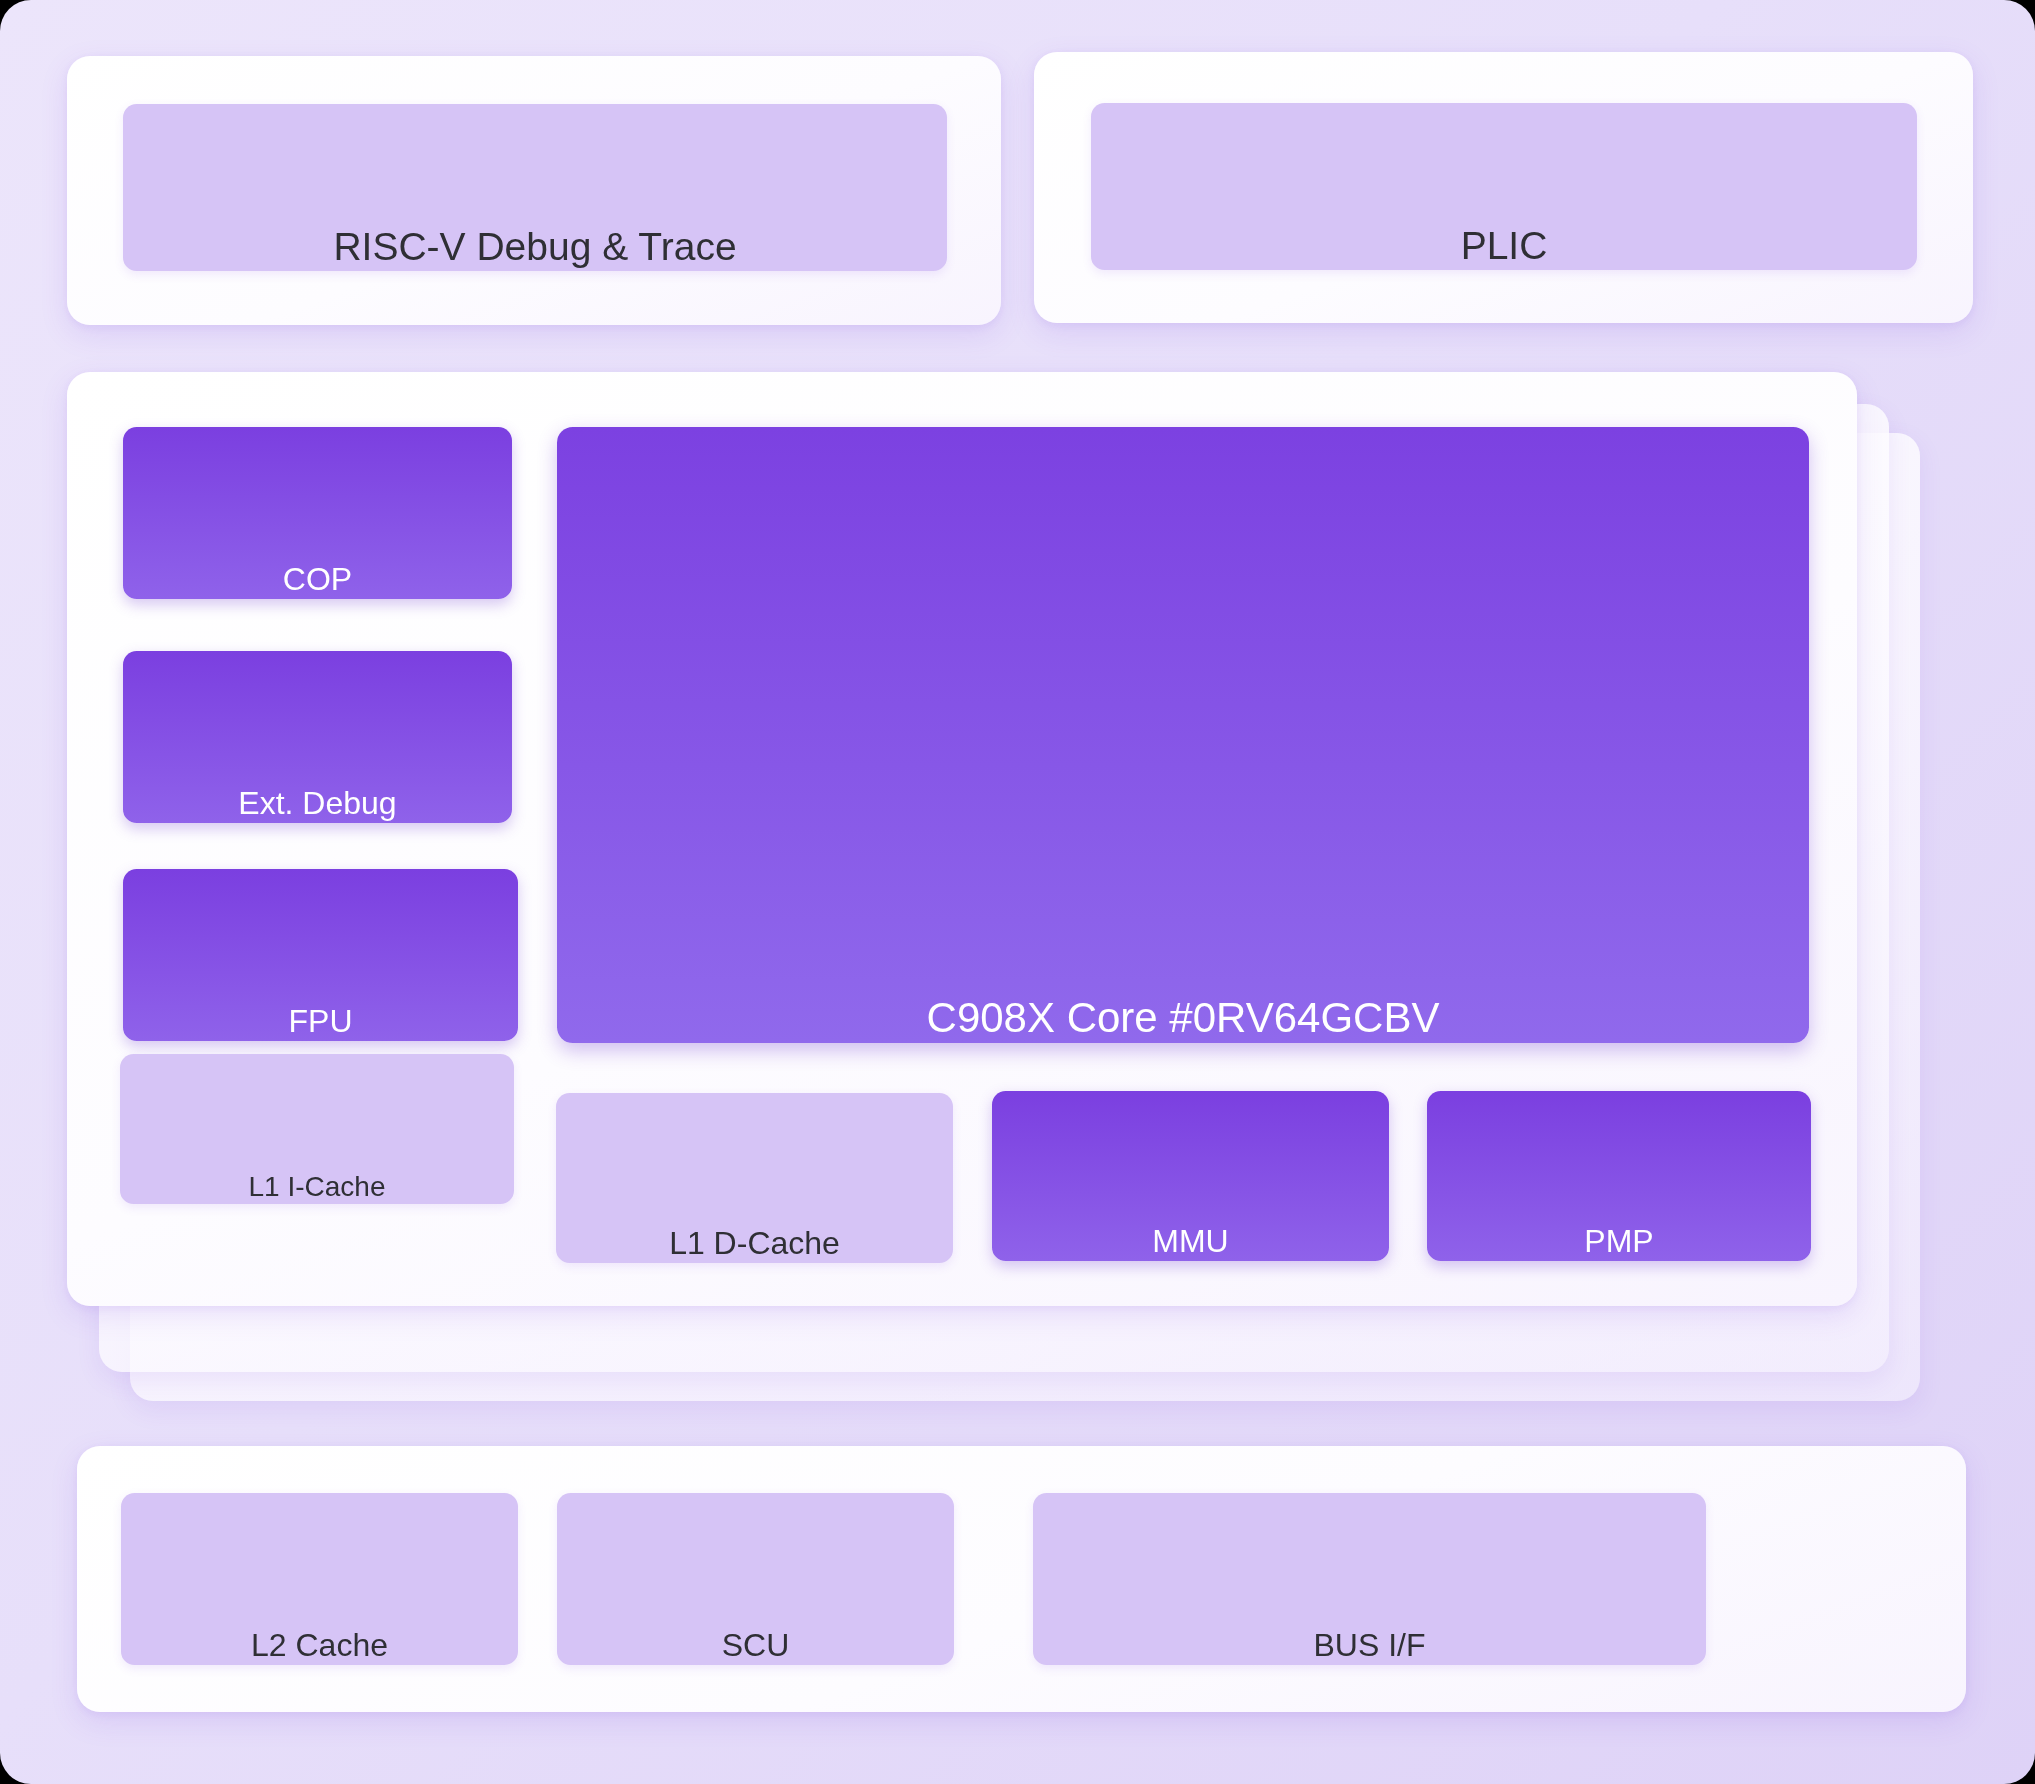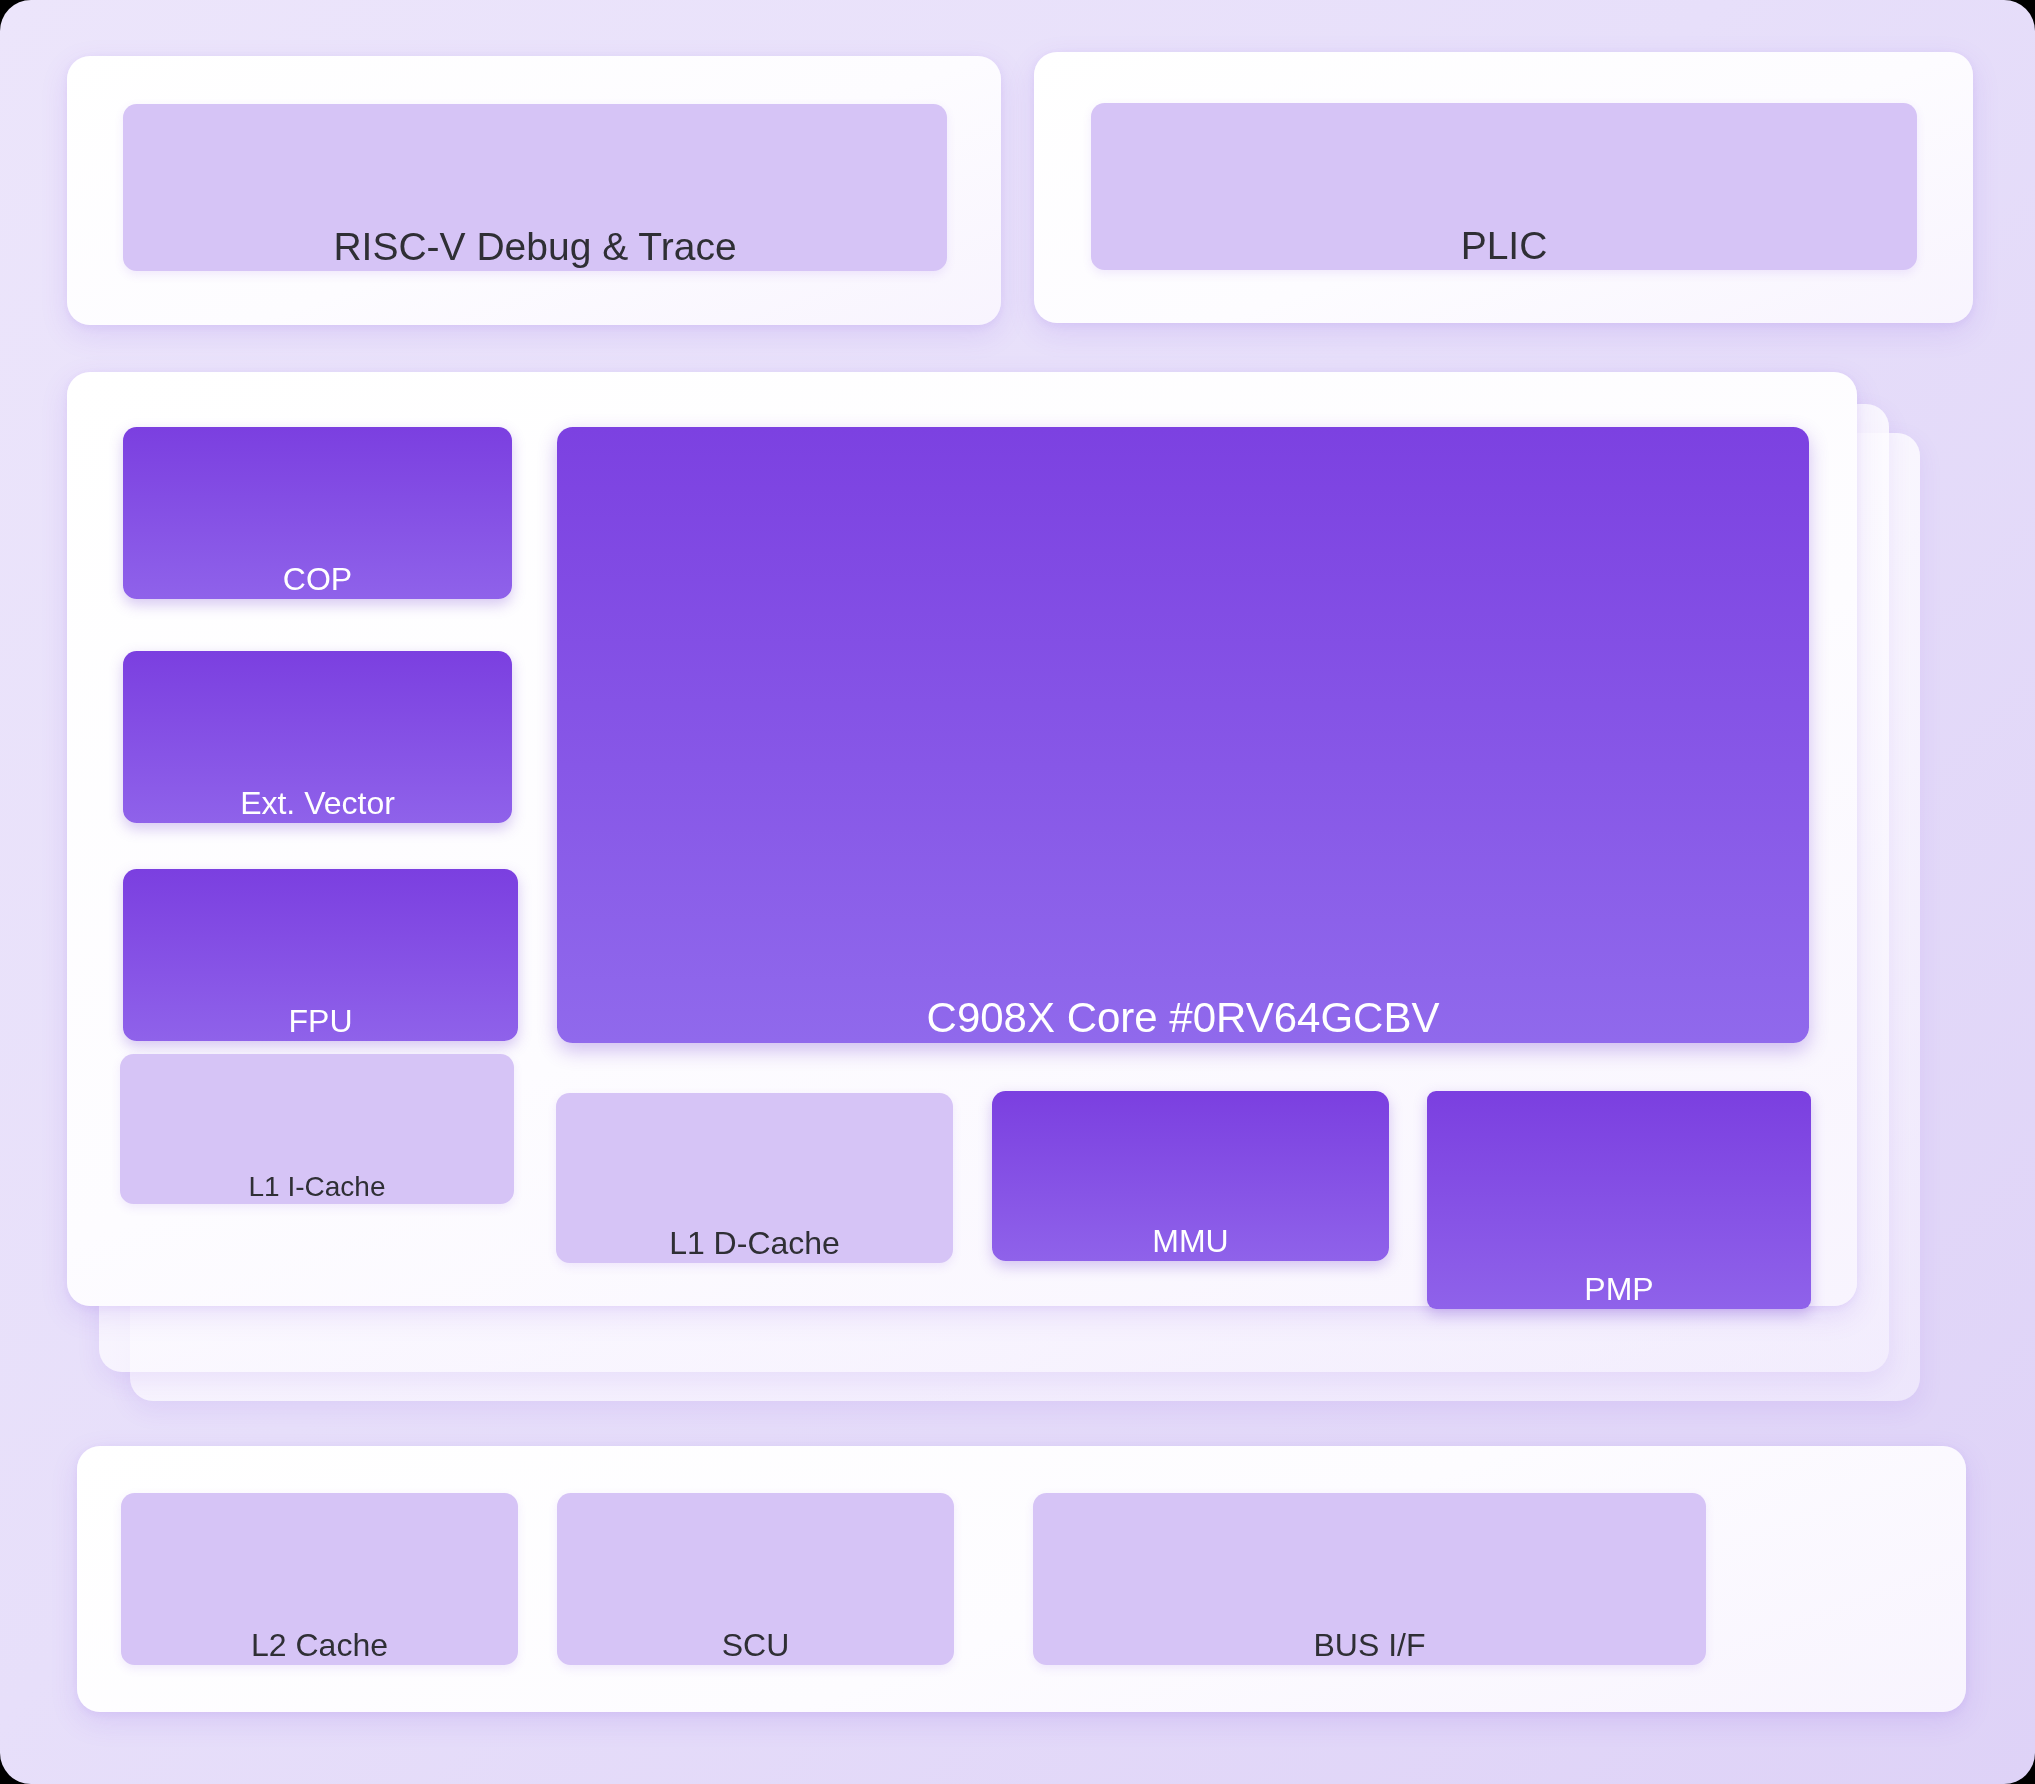--- a/index.html
+++ b/index.html
@@ -104,21 +104,21 @@
   #blk-fpu     { left: 123px;  top: 869px; width: 395px;  height: 172px; font-size: 32px; }
 
   
   #blk-core    { left: 557px; top: 427px;  width: 1252px; height: 616px; font-size: 42px; }
   #blk-core .blk-label + .blk-label { margin-top: 13.6px; }
 
   
   #blk-l1i     { left: 120px;  top: 1054px; width: 394px;  height: 150px; font-size: 28px; }
   #blk-l1d     { left: 556px; top: 1093px; width: 397px;  height: 170px; font-size: 32px; }
   #blk-mmu     { left: 992px; top: 1091px; width: 397px;  height: 170px; font-size: 32px; }
-  #blk-pmp     { left: 1427px; top: 1091px; width: 384px;  height: 218px; font-size: 32px; border-radius: 9px; }
+  #blk-pmp     { left: 1427px; top: 1091px; width: 384px;  height: 170px; font-size: 32px; }
 
   
   #card-bottom { left: 77px;  top: 1446px; width: 1889px; height: 266px; }
   #blk-l2      { left: 121px;  top: 1493px; width: 397px;  height: 172px; font-size: 32px; }
   #blk-scu     { left: 557px; top: 1493px; width: 397px;  height: 172px; font-size: 32px; }
   #blk-bus     { left: 992px; top: 1493px; width: 673px; height: 172px; font-size: 32px; margin-left: 41px; }
 </style>
 </head>
 <body>
 
@@ -140,21 +140,21 @@
     <div class="ghost" id="ghost-2"></div>
     <div class="ghost" id="ghost-1"></div>
 
     <div class="card" id="card-core"></div>
 
     <div class="blk blk-strong" id="blk-cop">
       <span class="blk-label">COP</span>
     </div>
 
     <div class="blk blk-strong" id="blk-vector">
-      <span class="blk-label">Ext. Vector</span>
+      <span class="blk-label">Ext. Debug</span>
     </div>
 
     <div class="blk blk-strong" id="blk-fpu">
       <span class="blk-label">FPU</span>
     </div>
 
     <div class="blk blk-core" id="blk-core">
       <span class="blk-label">C908X Core #0</span>
       <span class="blk-label">RV64GCBV</span>
     </div>

